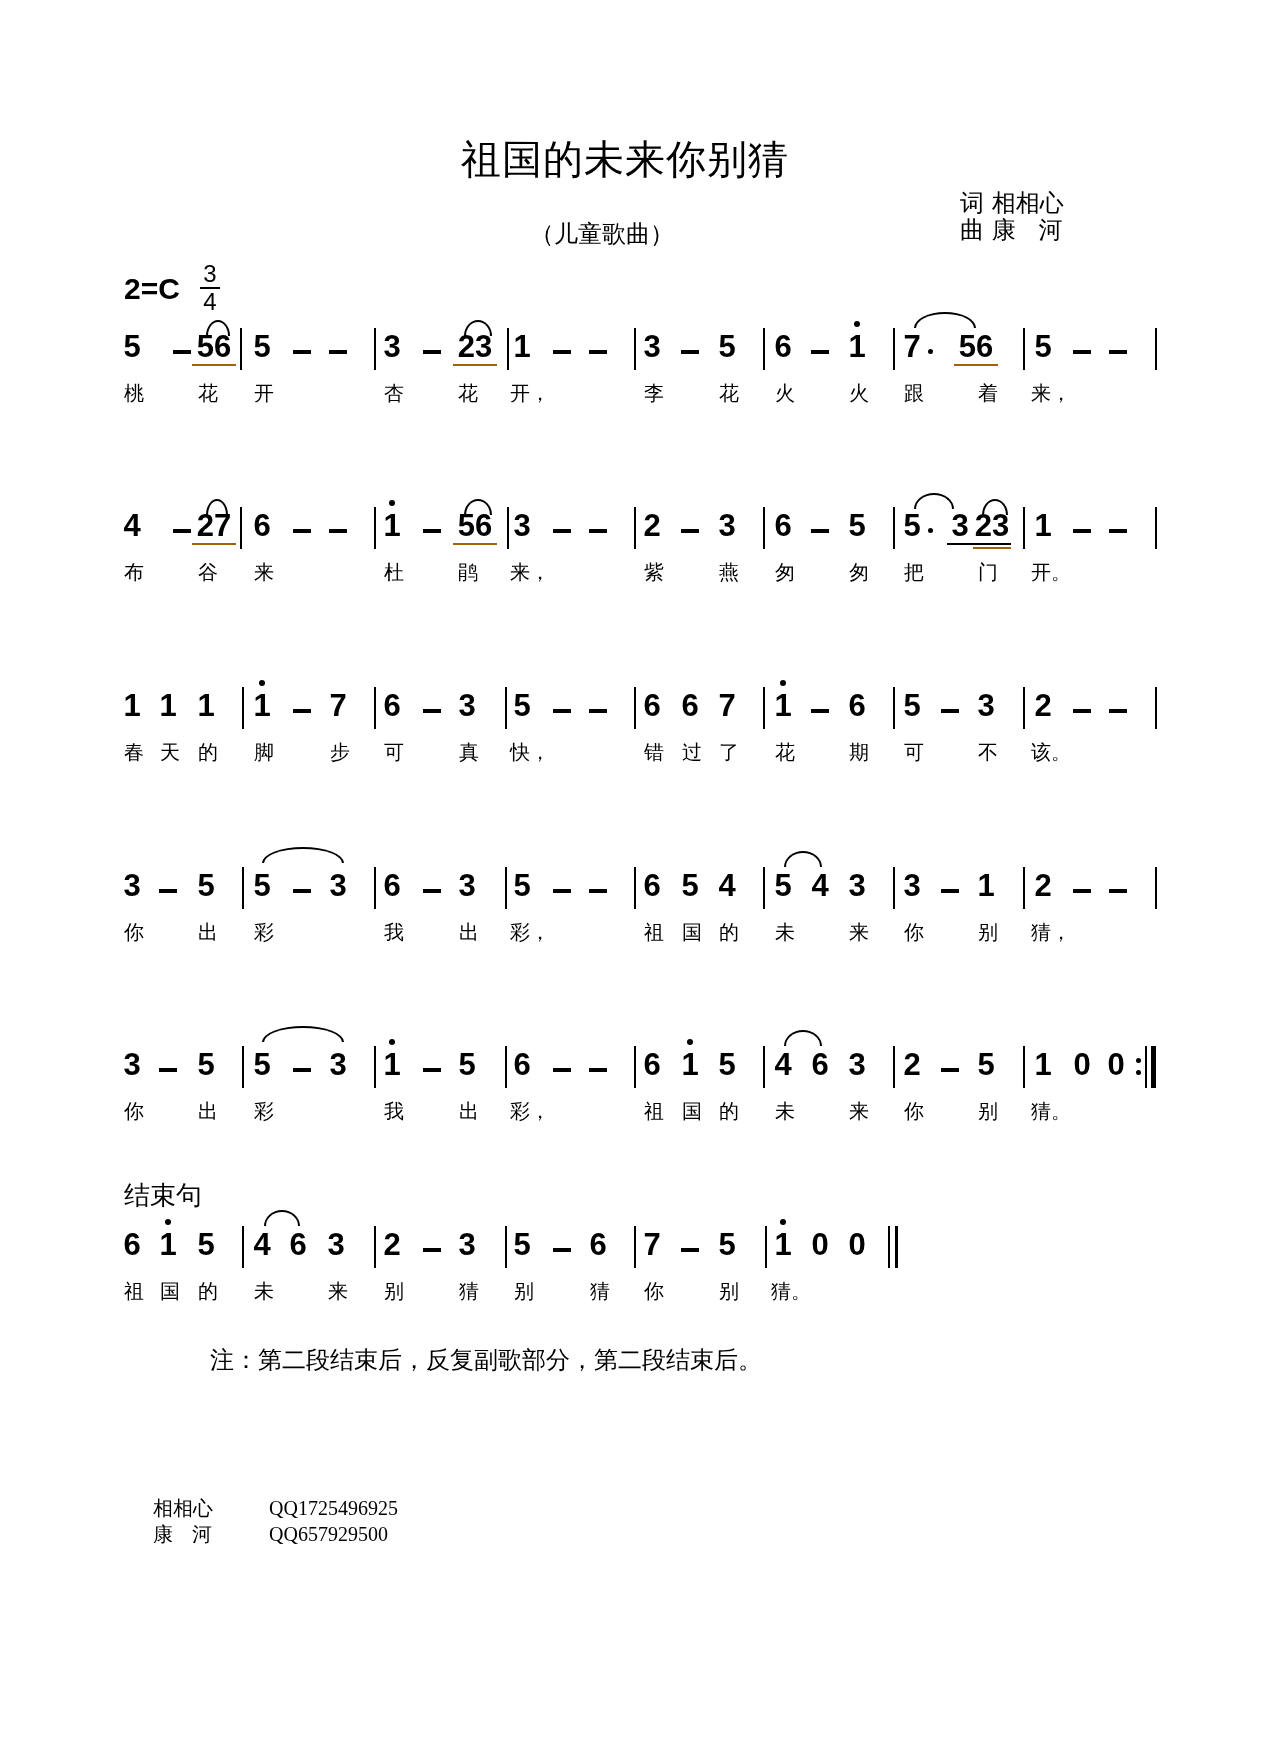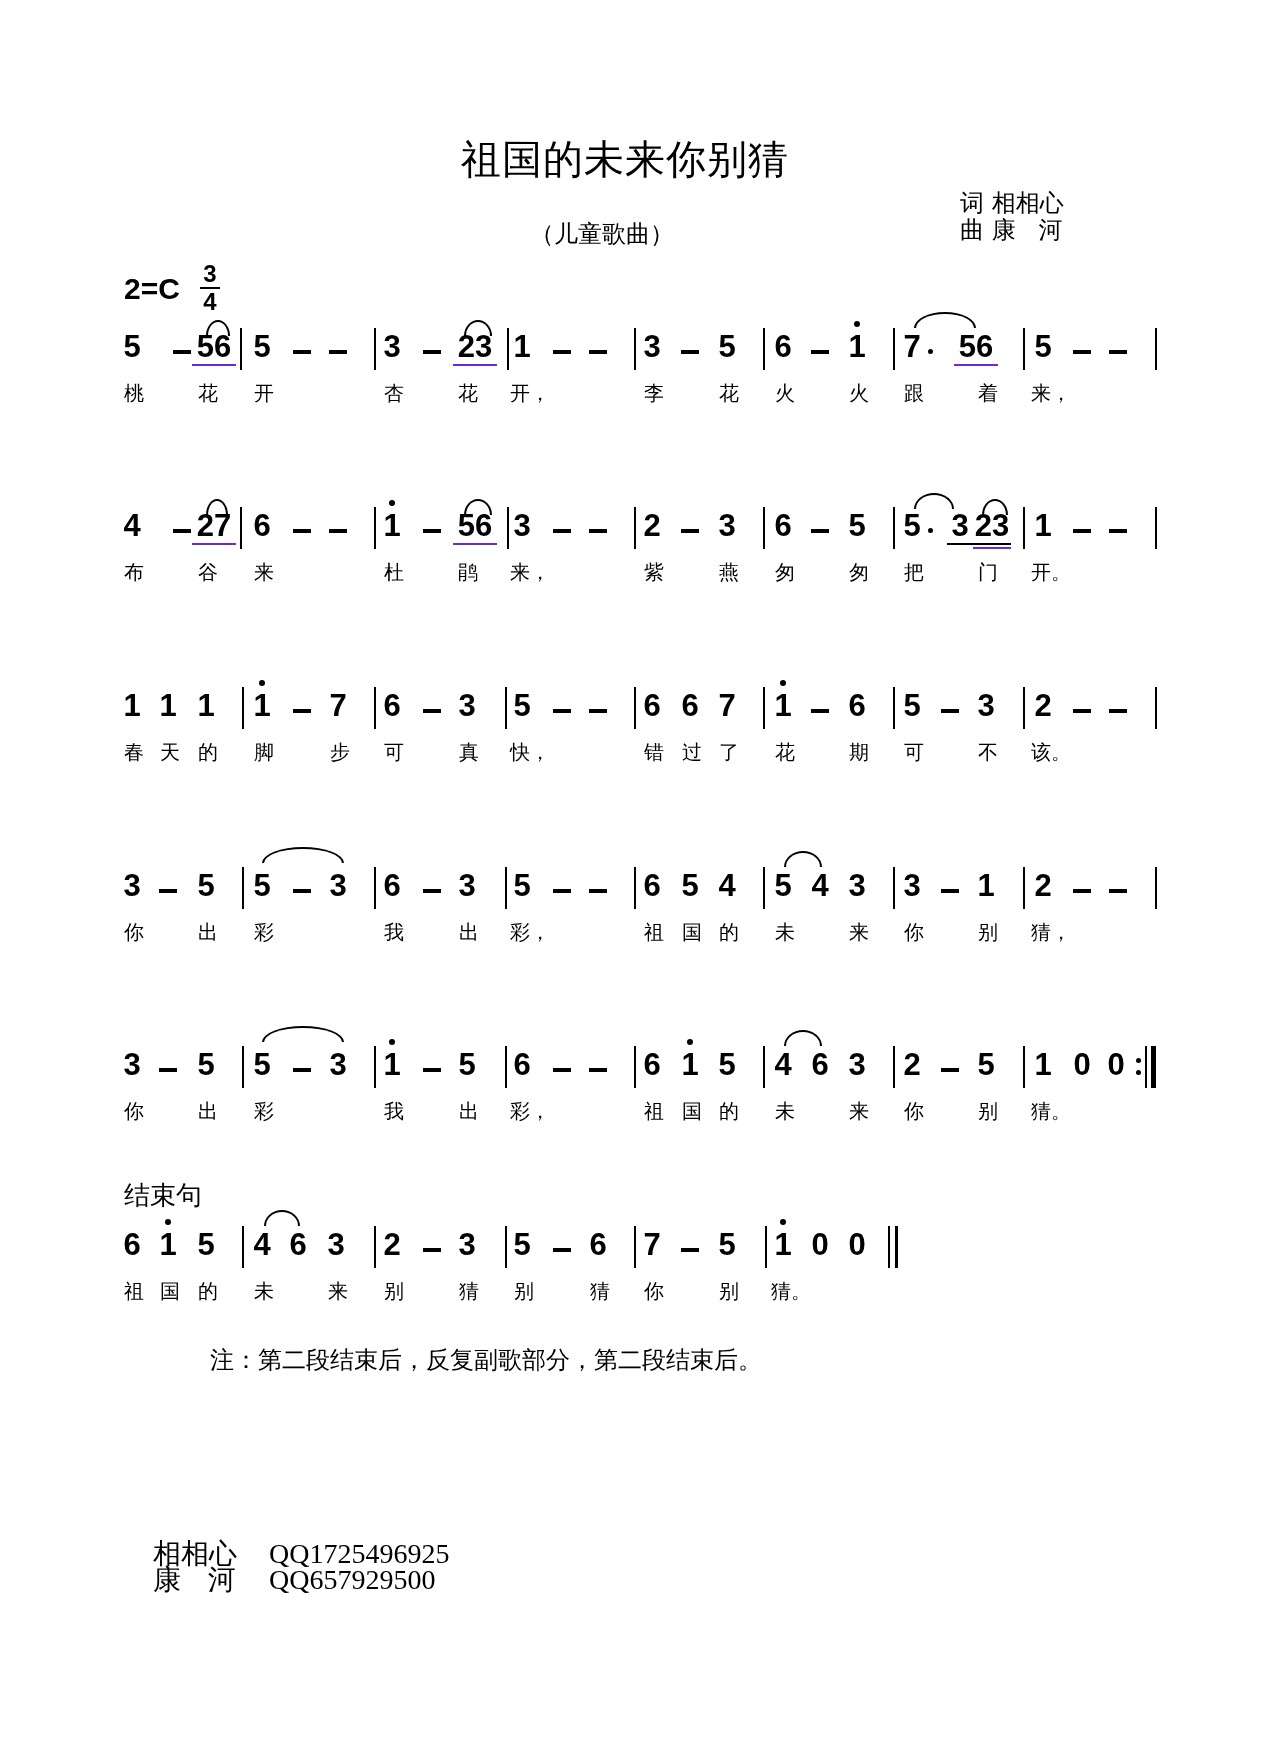--- a/index.html
+++ b/index.html
@@ -4,44 +4,44 @@
 <style>
   html,body{margin:0;padding:0;background:#ffffff;}
   body{width:1272px;height:1744px;position:relative;overflow:hidden;color:#000;font-family:"Liberation Serif","DejaVu Serif",serif;}
   .abs{position:absolute;}
   .title{left:0;width:1250px;top:132px;text-align:center;font-size:40px;font-family:"DejaVu Sans",sans-serif;font-weight:300;letter-spacing:1px;}
   .subtitle{left:530px;top:218px;font-size:24px;font-family:"DejaVu Sans",sans-serif;}
   .credits{left:960px;top:190px;font-size:24px;line-height:27px;font-family:"DejaVu Sans",sans-serif;}
   .credits div{white-space:pre;}
   .key{left:124px;top:272px;font-size:30px;font-family:"Liberation Sans",sans-serif;}
   .key b{font-weight:bold;}
-  .ts{position:absolute;left:200px;top:262px;width:20px;text-align:center;font-family:"Liberation Sans",sans-serif;font-weight:bold;font-size:24px;line-height:24px;}
+  .ts{position:absolute;left:200px;top:262px;width:20px;text-align:center;font-family:"Liberation Sans",sans-serif;font-weight:normal;font-size:24px;line-height:24px;}
   .ts .bar{display:block;height:2px;background:#000;margin:1px 0;}
 
   .staff{position:absolute;left:0;width:1272px;height:110px;}
   .barline{position:absolute;top:-16px;width:2px;height:42px;background:#000;}
   .barline.thin{width:1.5px;}
   .note{position:absolute;top:-14px;font-family:"Liberation Sans",sans-serif;font-weight:bold;font-size:31px;line-height:34px;text-align:center;width:26px;margin-left:-13px;}
-  .note.ul{border-bottom:2px solid #6d28d9;text-align:center;}
+  .note.ul{border-bottom:2px solid #a16207;text-align:center;}
   .note .hdot{position:absolute;left:50%;top:-9px;width:6px;height:6px;border-radius:50%;background:#000;margin-left:-3px;}
   .note .adot{position:absolute;right:-8px;top:19px;width:5px;height:5px;border-radius:50%;background:#000;}
   .dash{position:absolute;top:6px;width:18px;height:4px;background:#000;margin-left:-9px;}
   .slur{position:absolute;border:2px solid #000;border-bottom:none;border-radius:50% 50% 0 0/100% 100% 0 0;height:14px;}
   .lyric{position:absolute;top:36px;font-size:20px;font-family:"DejaVu Serif",serif;width:28px;margin-left:-12px;text-align:center;}
   .repeat-end{position:absolute;top:-16px;height:42px;}
   .repeat-end .thin{position:absolute;left:0;top:0;width:2px;height:42px;background:#000;}
   .repeat-end .thick{position:absolute;left:6px;top:0;width:5px;height:42px;background:#000;}
   .repeat-end .dot{position:absolute;left:-9px;width:5px;height:5px;border-radius:50%;background:#000;}
   .final-bar{position:absolute;top:-16px;height:42px;}
   .final-bar .thin{position:absolute;left:0;width:2px;height:42px;background:#000;}
   .final-bar .thin2{position:absolute;left:7px;width:3px;height:42px;background:#000;}
 
   .section-label{left:124px;top:1178px;font-size:26px;font-family:"DejaVu Sans",sans-serif;}
   .note-text{left:210px;top:1344px;font-size:24px;font-family:"DejaVu Sans",sans-serif;}
-  .contacts{left:153px;top:1495px;font-size:28px;line-height:26px;margin-top:46px;}
+  .contacts{left:153px;top:1495px;font-size:20px;line-height:26px;}
   .contacts .row{display:flex;}
   .contacts .name{width:116px;font-family:"DejaVu Sans",sans-serif;white-space:pre;}
   .contacts .qq{font-family:"Liberation Serif",serif;}
 </style>
 </head>
 <body>
 
 <div class="abs title">祖国的未来你别猜</div>
 <div class="abs subtitle">（儿童歌曲）</div>
 <div class="abs credits">

